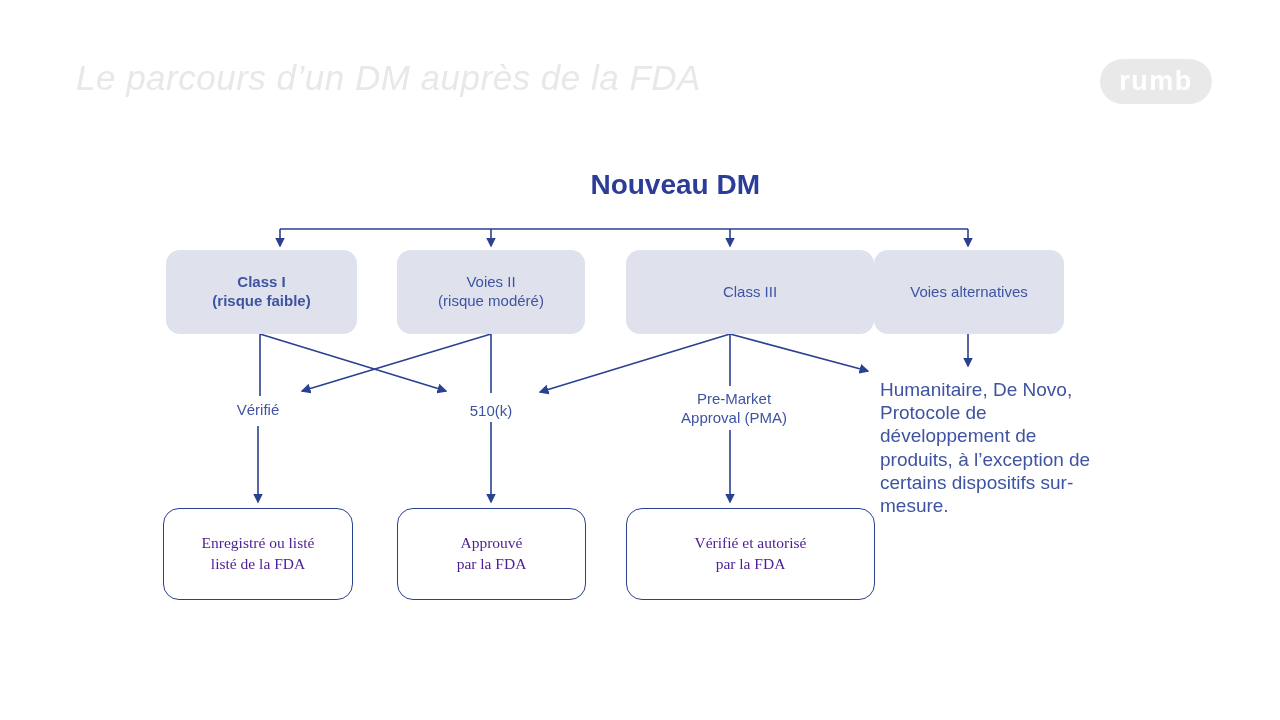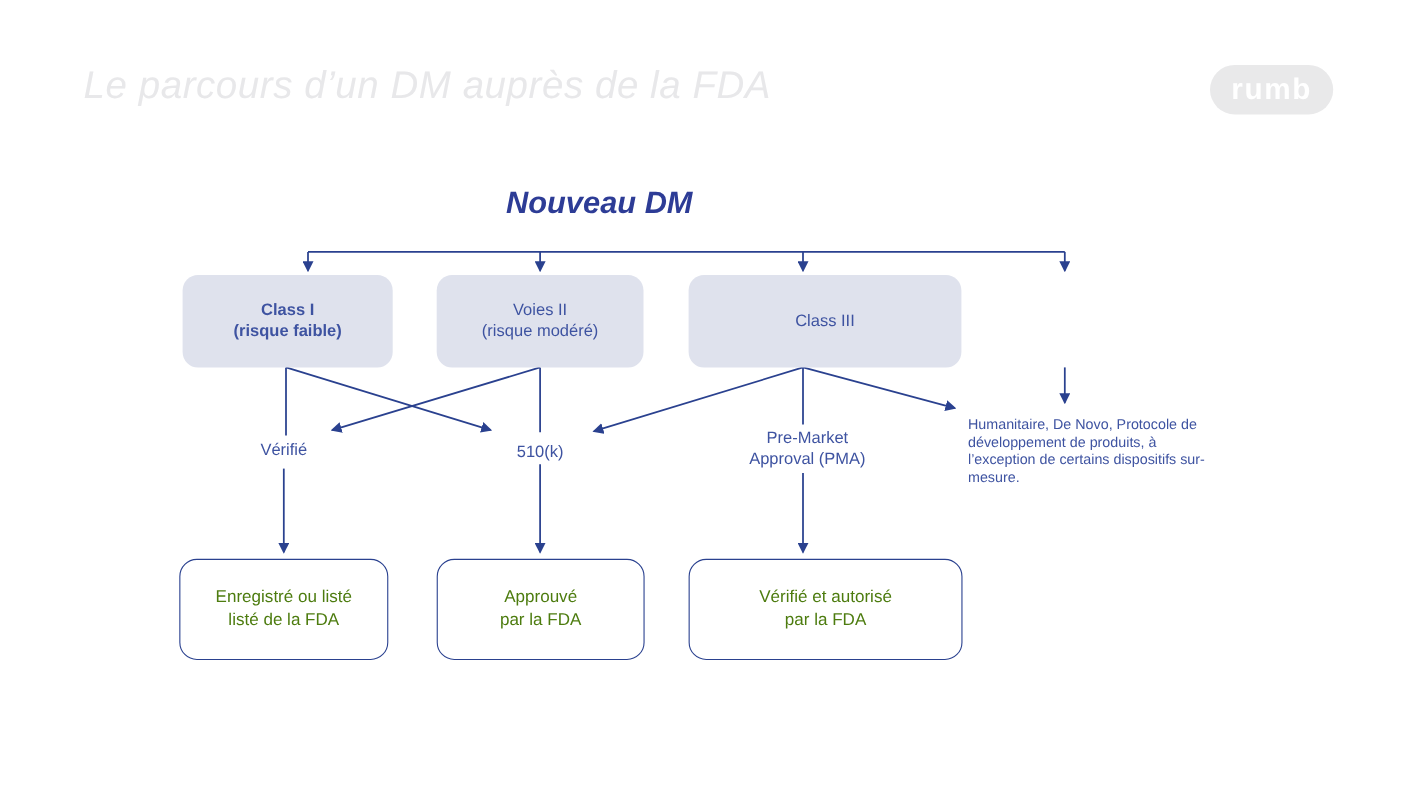--- a/index.html
+++ b/index.html
@@ -37,24 +37,23 @@
     color: #ffffff;
     font-size: 27px;
     font-weight: 700;
     letter-spacing: 1.5px;
   }
   .root-label {
     position: absolute;
     left: 460px;
     top: 169px;
     width: 300px;
-    text-align: left;
+    text-align: right;
     font-size: 28px;
     font-weight: 700;
-    font-style: italic;
     color: #2d3c96;
   }
   .connectors {
     position: absolute;
     left: 0; top: 0;
     width: 1280px;
     height: 720px;
   }
   .class-box {
     position: absolute;
@@ -78,39 +77,40 @@
     font-size: 15px;
     line-height: 1.25;
     text-align: center;
   }
   .note-text {
     position: absolute;
     left: 880px;
     top: 378px;
     width: 232px;
     color: #3e53a1;
-    font-size: 13px;
+    font-size: 19px;
     line-height: 1.22;
     text-align: left;
   }
   .outcome-box {
     position: absolute;
     top: 508px;
     height: 92px;
     background: #ffffff;
     border: 1.6px solid #2a418f;
     border-radius: 16px;
-    color: #4d7c0f;
+    color: #4c1d95;
     font-size: 15.5px;
     line-height: 1.35;
     display: flex;
     flex-direction: column;
     justify-content: center;
     text-align: center;
     padding: 0 14px;
+    font-family: Liberation Serif, serif;
   }
 </style>
 </head>
 <body>
 
 <div class="slide">
 
   <div class="slide-title">Le parcours d’un DM auprès de la FDA</div>
 
   <div class="logo-pill">
@@ -152,20 +152,24 @@
     <div>Class I</div>
     <div class="detail">(risque faible)</div>
   </div>
   <div class="class-box" style="left:397px; width:188px;">
     <div>Voies II</div>
     <div class="detail">(risque modéré)</div>
   </div>
   <div class="class-box" style="left:626px; width:248px;">
     <div>Class III</div>
   </div>
+  <div class="class-box" style="left:874px; width:190px;">
+    <div>Voies alternatives</div>
+
+  </div>
 
   <div class="path-label" style="left:208px; top:401px; width:100px;">Vérifié</div>
   <div class="path-label" style="left:441px; top:402px; width:100px;">510(k)</div>
   <div class="path-label" style="left:658px; top:390px; width:152px;">
     <div>Pre-Market</div>
     <div>Approval (PMA)</div>
   </div>
   <div class="note-text">Humanitaire, De Novo, Protocole de développement de produits, à l’exception de certains dispositifs sur-mesure.</div>
 
   <div class="outcome-box" style="left:163px; width:190px;">

